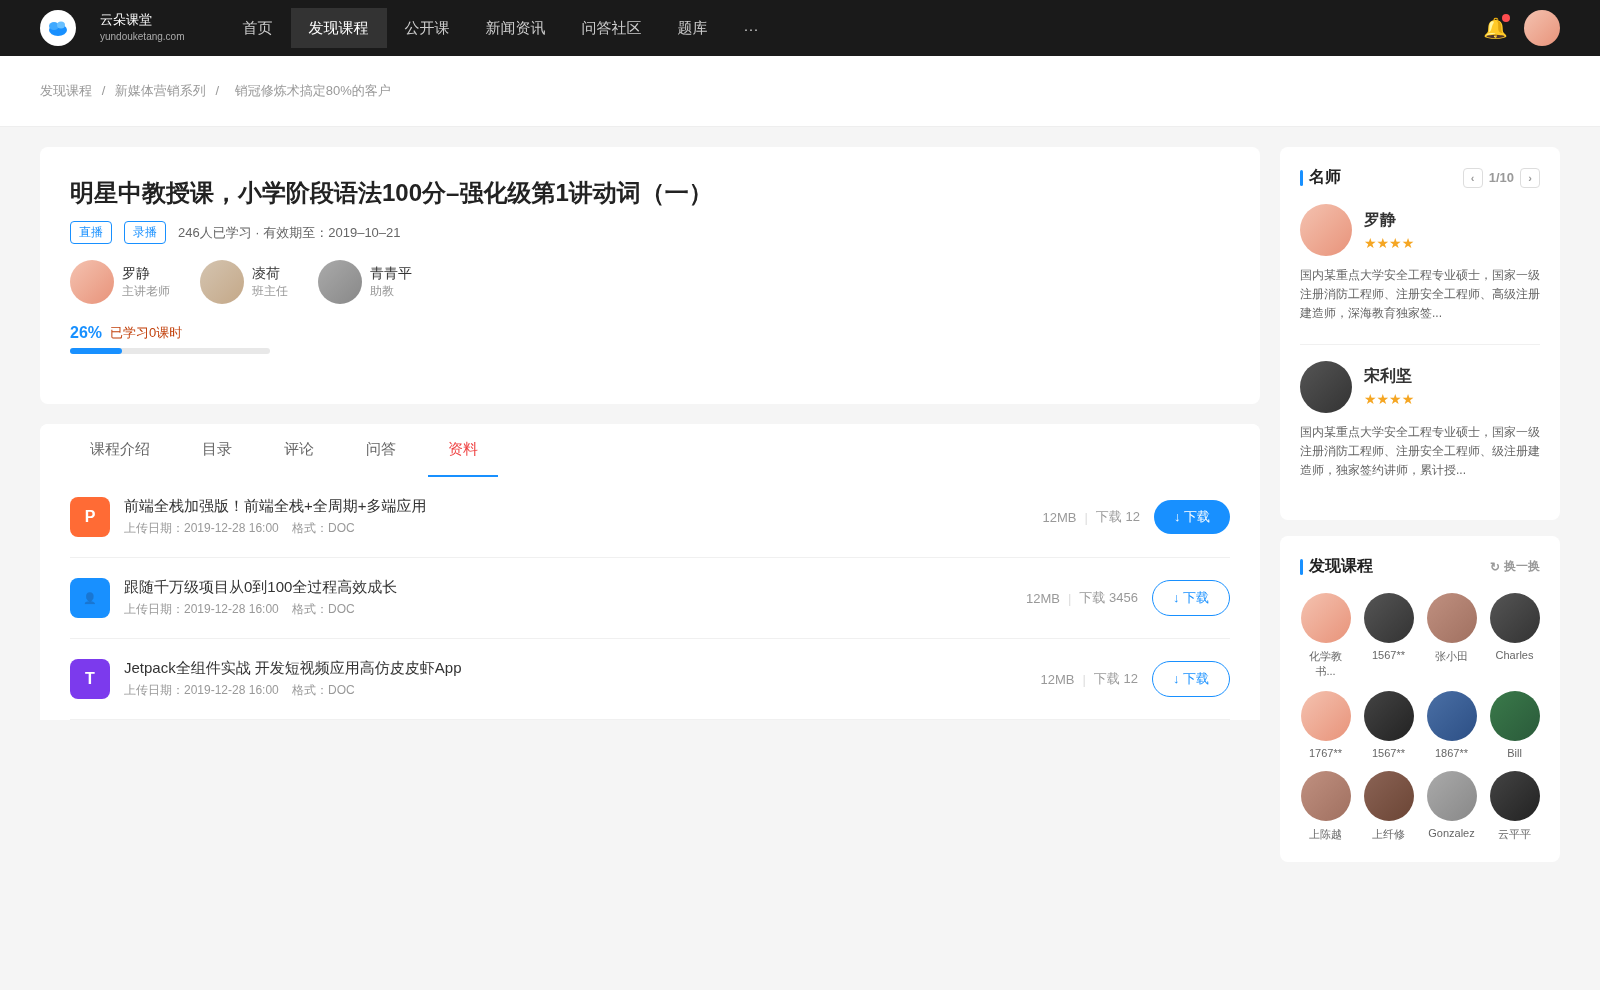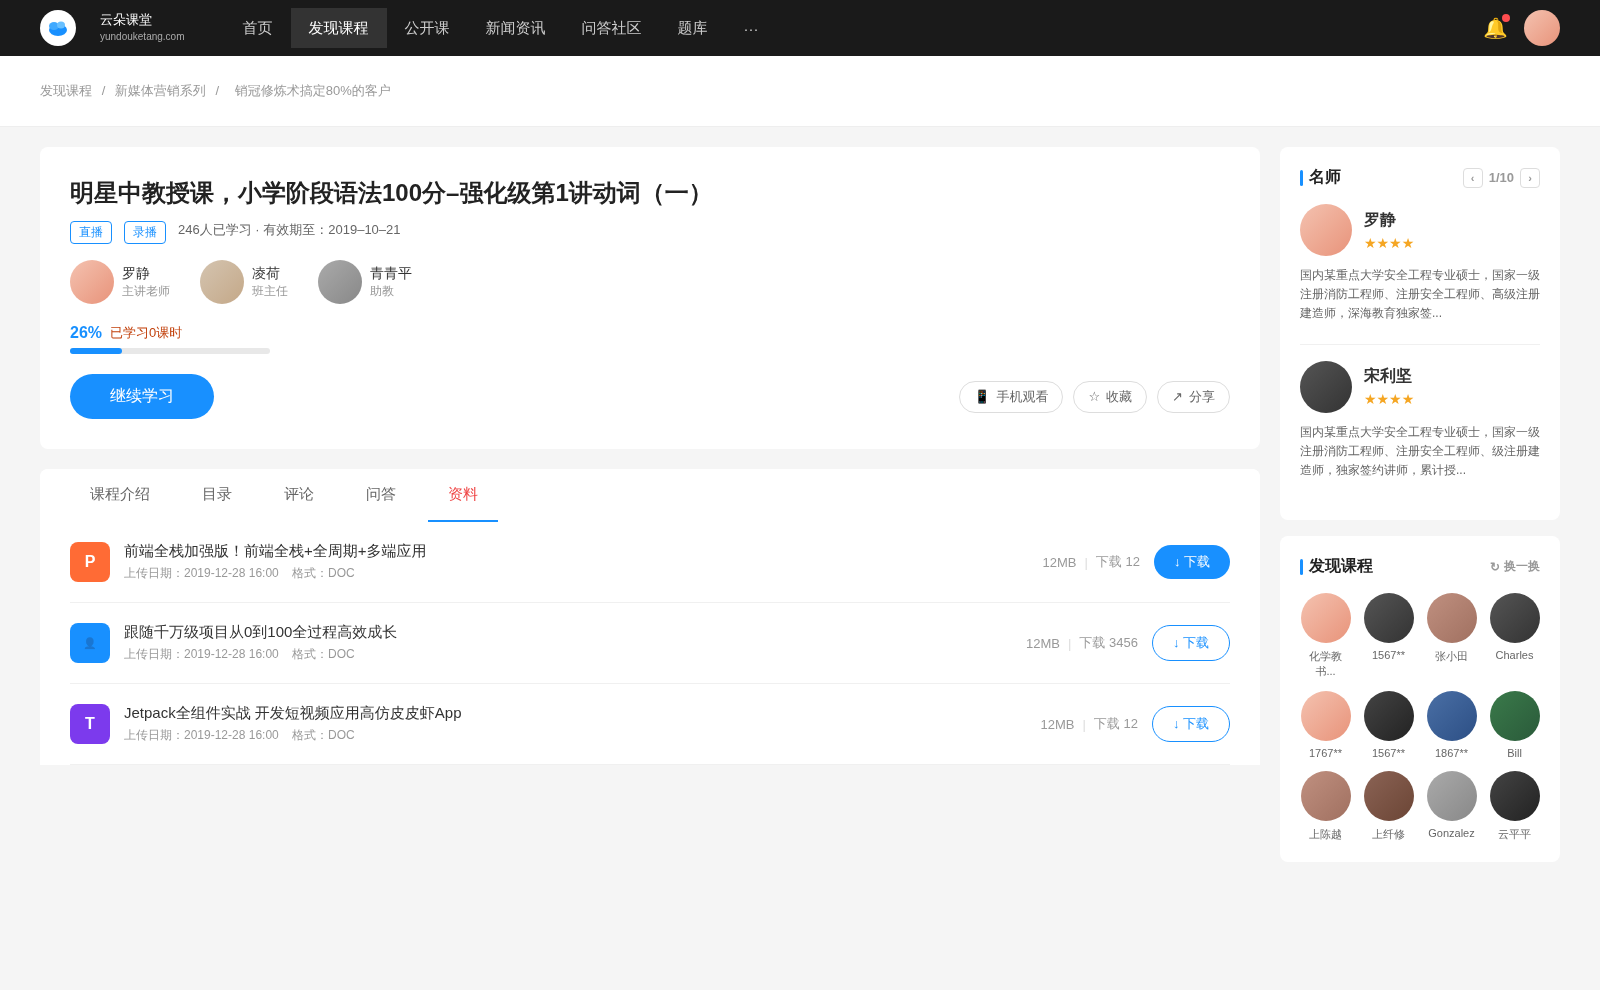--- a/index.html
+++ b/index.html
@@ -26,21 +26,21 @@
 
     
     .main { display: flex; gap: 20px; padding: 20px 40px; max-width: 1600px; }
 
     
     .content { flex: 1; }
 
     
     .course-header { background: #fff; border-radius: 8px; padding: 30px; margin-bottom: 20px; }
     .course-title { font-size: 24px; font-weight: 600; color: #222; margin-bottom: 12px; }
-    .course-meta { display: flex; align-items: flex-start; gap: 12px; margin-bottom: 16px; font-size: 13px; color: #666; }
+    .course-meta { display: flex; align-items: center; gap: 12px; margin-bottom: 16px; font-size: 13px; color: #666; }
     .badge { padding: 2px 8px; border-radius: 4px; font-size: 12px; font-weight: 500; }
     .badge-live { border: 1px solid #1890ff; color: #1890ff; }
     .badge-record { border: 1px solid #1890ff; color: #1890ff; }
     .course-instructors { display: flex; gap: 30px; margin-bottom: 20px; }
     .instructor { display: flex; align-items: center; gap: 8px; }
     .instructor-avatar { width: 44px; height: 44px; border-radius: 50%; overflow: hidden; }
     .instructor-info { display: flex; flex-direction: column; }
     .instructor-name { font-size: 14px; font-weight: 500; color: #333; }
     .instructor-role { font-size: 12px; color: #999; }
     .progress-section { margin-bottom: 20px; }
@@ -191,37 +191,20 @@
       </div>
       <div class="progress-section">
         <div class="progress-label">
           <span class="progress-pct">26%</span>
           <span class="progress-text">已学习0课时</span>
         </div>
         <div class="progress-bar-bg">
           <div class="progress-bar-fill" style="width: 26%"></div>
         </div>
       </div>
-      <div class="course-actions">
-        <button class="btn-primary">继续学习</button>
-        <div class="action-group">
-          <div class="btn-action">
-            <span>📱</span>
-            <span>手机观看</span>
-          </div>
-          <div class="btn-action">
-            <span>☆</span>
-            <span>收藏</span>
-          </div>
-          <div class="btn-action">
-            <span>↗</span>
-            <span>分享</span>
-          </div>
-        </div>
-      </div>
     </div>
 
     <div class="tabs-container">
       <div class="tabs-bar">
         <div class="tab">课程介绍</div>
         <div class="tab">目录</div>
         <div class="tab">评论</div>
         <div class="tab">问答</div>
         <div class="tab active">资料</div>
       </div>

